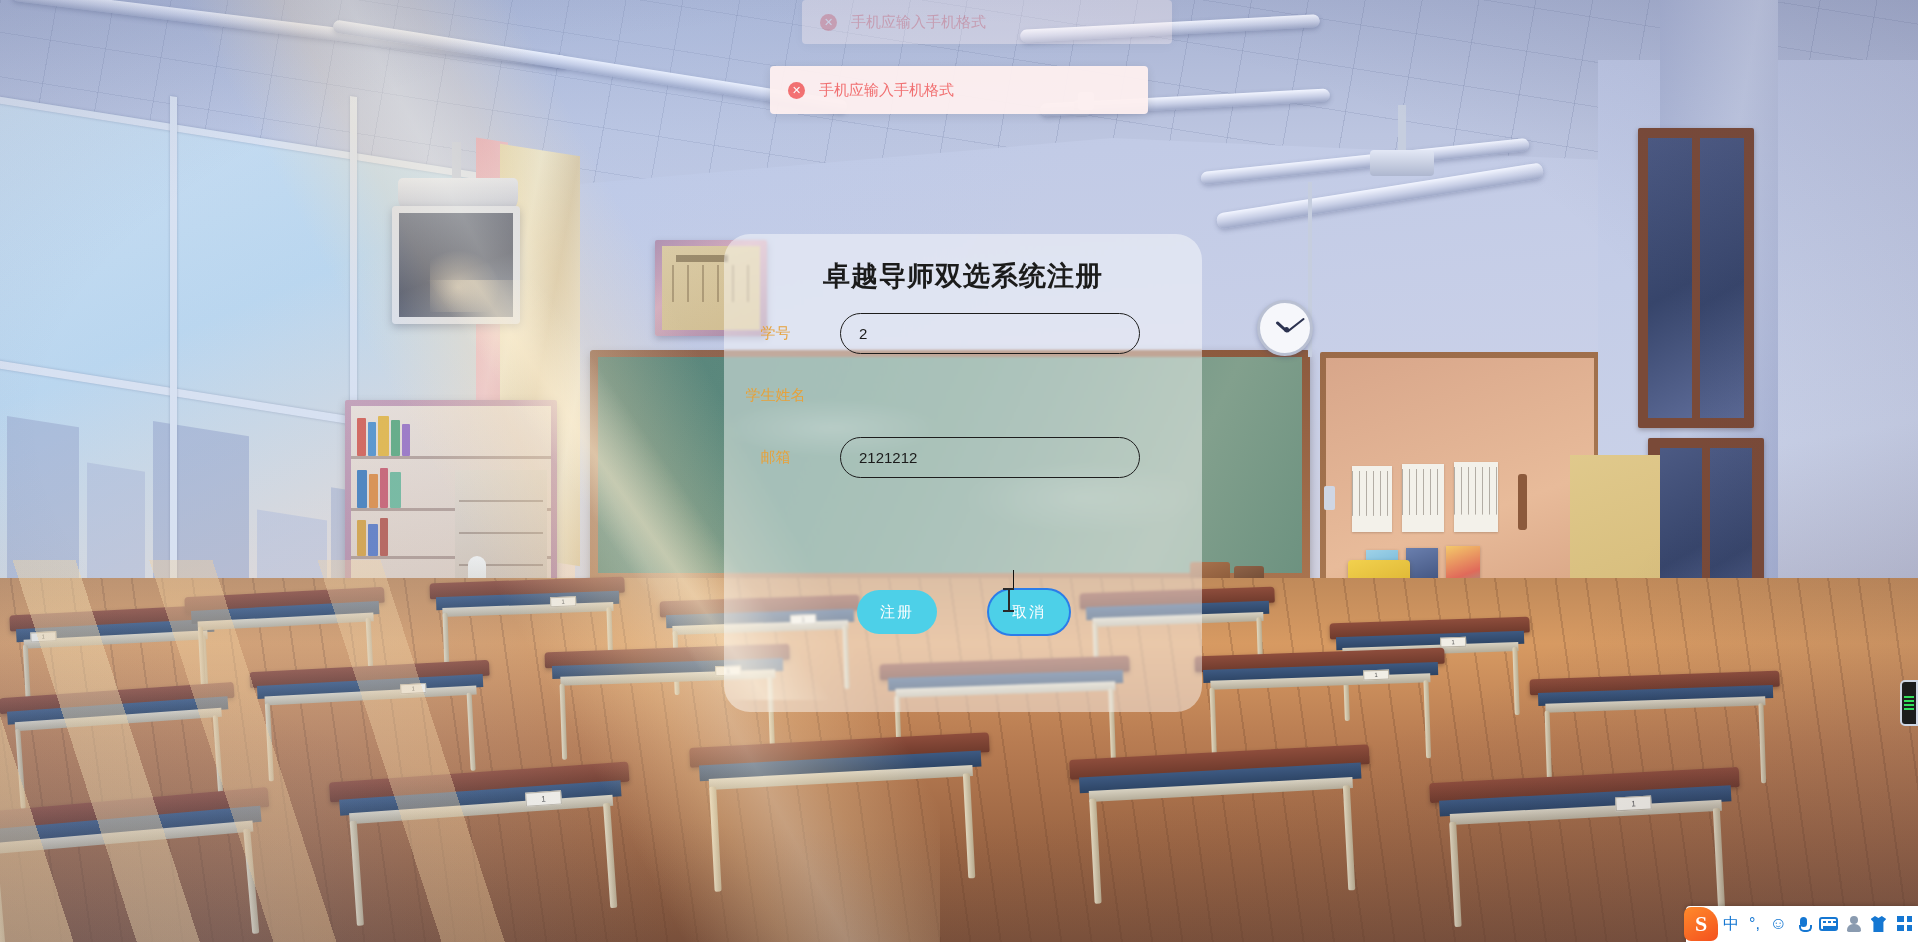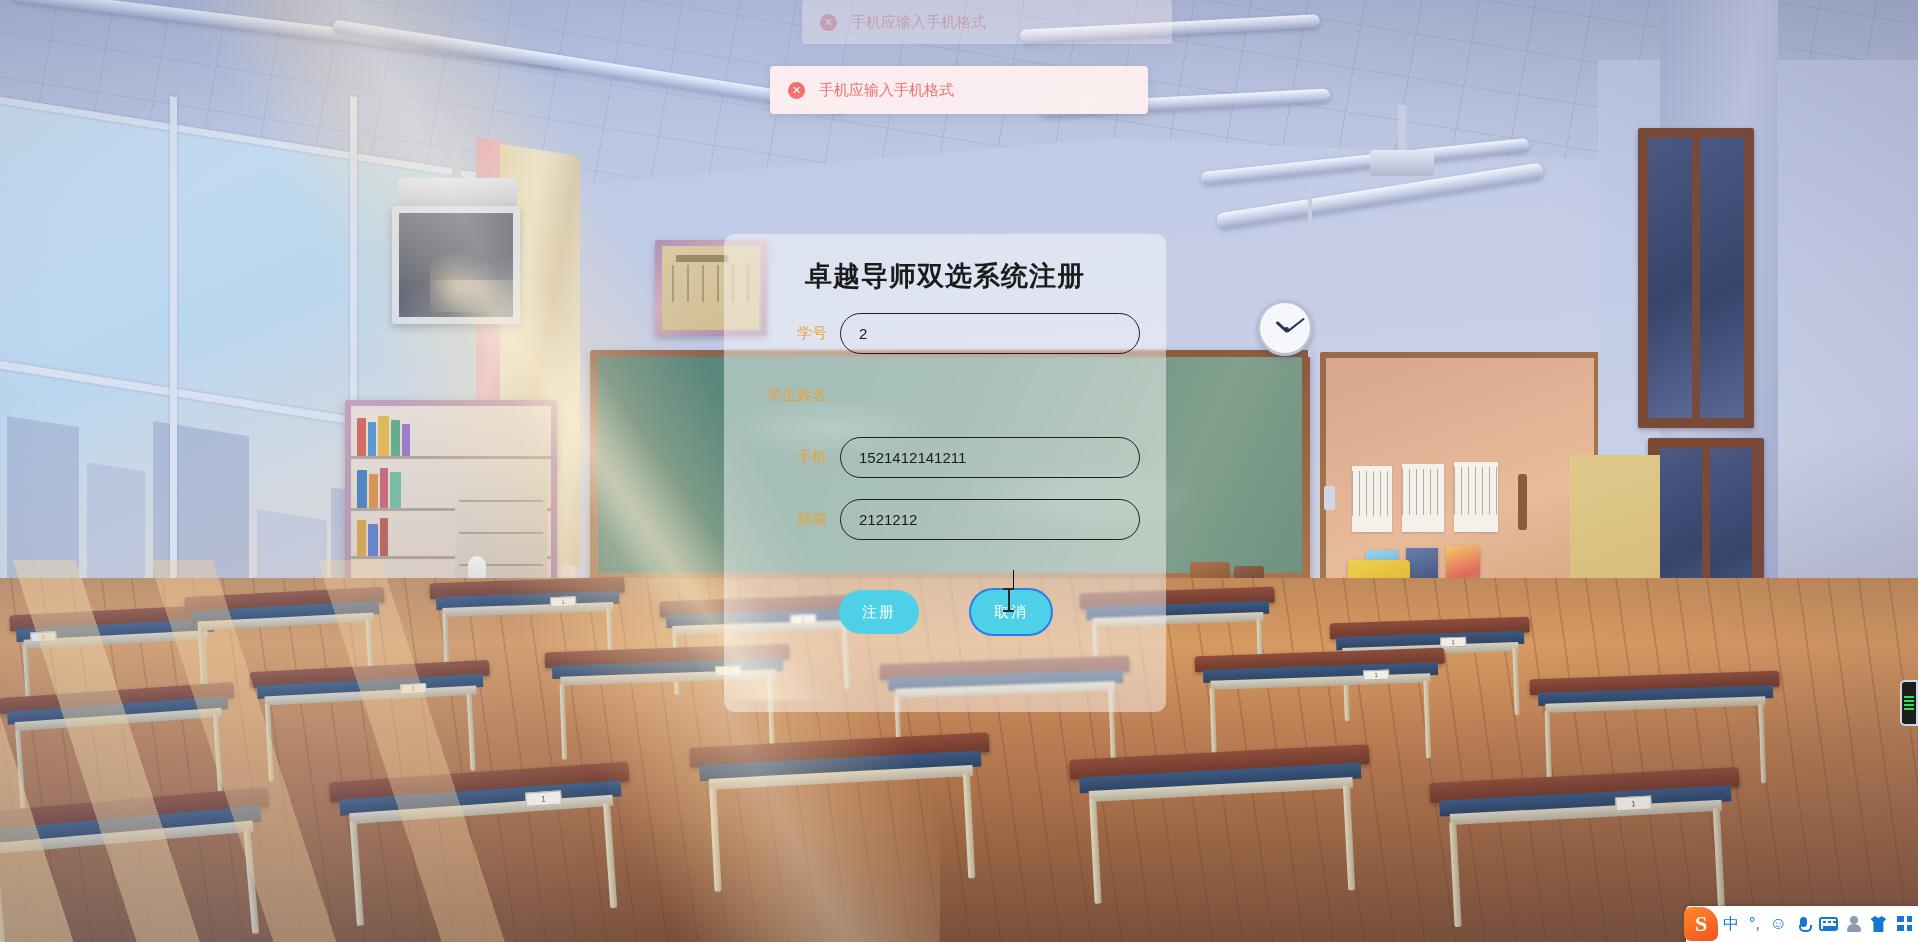--- a/index.html
+++ b/index.html
@@ -233,34 +233,34 @@
   .toast-icon {
     width:17px; height:17px; border-radius:50%; background:#f56c6c;
     color:#fff; font-size:11px; line-height:17px; text-align:center;
     flex:0 0 auto; font-weight:bold;
   }
   #toast-old { left:802px; top:0px; width:370px; height:44px; opacity:.34; }
   #toast-new { left:770px; top:66px; width:378px; height:48px; opacity:.95; }
 
   
   #panel {
-    position:absolute; left:724px; top:234px; width:442px; height:478px;
+    position:absolute; left:724px; top:234px; width:478px; height:478px;
     background:rgba(255,255,255,0.46);
-    border-radius:10px;
+    border-radius:26px;
     backdrop-filter:blur(1px);
   }
   #panel-title {
     position:absolute; left:0; right:0; top:24px;
     text-align:center; font-size:27px; font-weight:bold; color:#1b1b1b;
     letter-spacing:1px;
   }
   .form { position:absolute; left:0; right:0; top:78px; }
   .row { display:flex; align-items:center; height:42px; margin-bottom:20px; }
   .row .lbl {
-    width:116px; text-align:right; padding-right:13px;
+    width:116px; text-align:center; padding-right:13px;
     font-size:15px; color:#E6A23C; font-weight:500; flex:0 0 auto;
   }
   .row .inp {
     width:300px; height:41px; border-radius:21px;
     border:1px solid #1d1d1d; background:transparent;
     padding:0 18px; font-size:15px; color:#1b1b1b;
     font-family:"Liberation Sans","DejaVu Sans",sans-serif;
     outline:none;
   }
   .row .inp.autofill { background:#e8f0fe; }
@@ -614,24 +614,20 @@
     <div class="row">
       <span class="lbl">学号</span>
       <input class="inp" type="text" value="2" style="">
     </div>
 
 
     <div class="row">
       <span class="lbl">学生姓名</span>
     </div>
 
-    <div class="row">
-      <span class="lbl">手机</span>
-      <input class="inp" type="text" value="1521412141211" style="">
-    </div>
 
     <div class="row">
       <span class="lbl">邮箱</span>
       <input class="inp" type="text" value="2121212" style="">
     </div>
 
   </div>
 
   <div class="btnrow">
     <button class="btn">注册</button>

